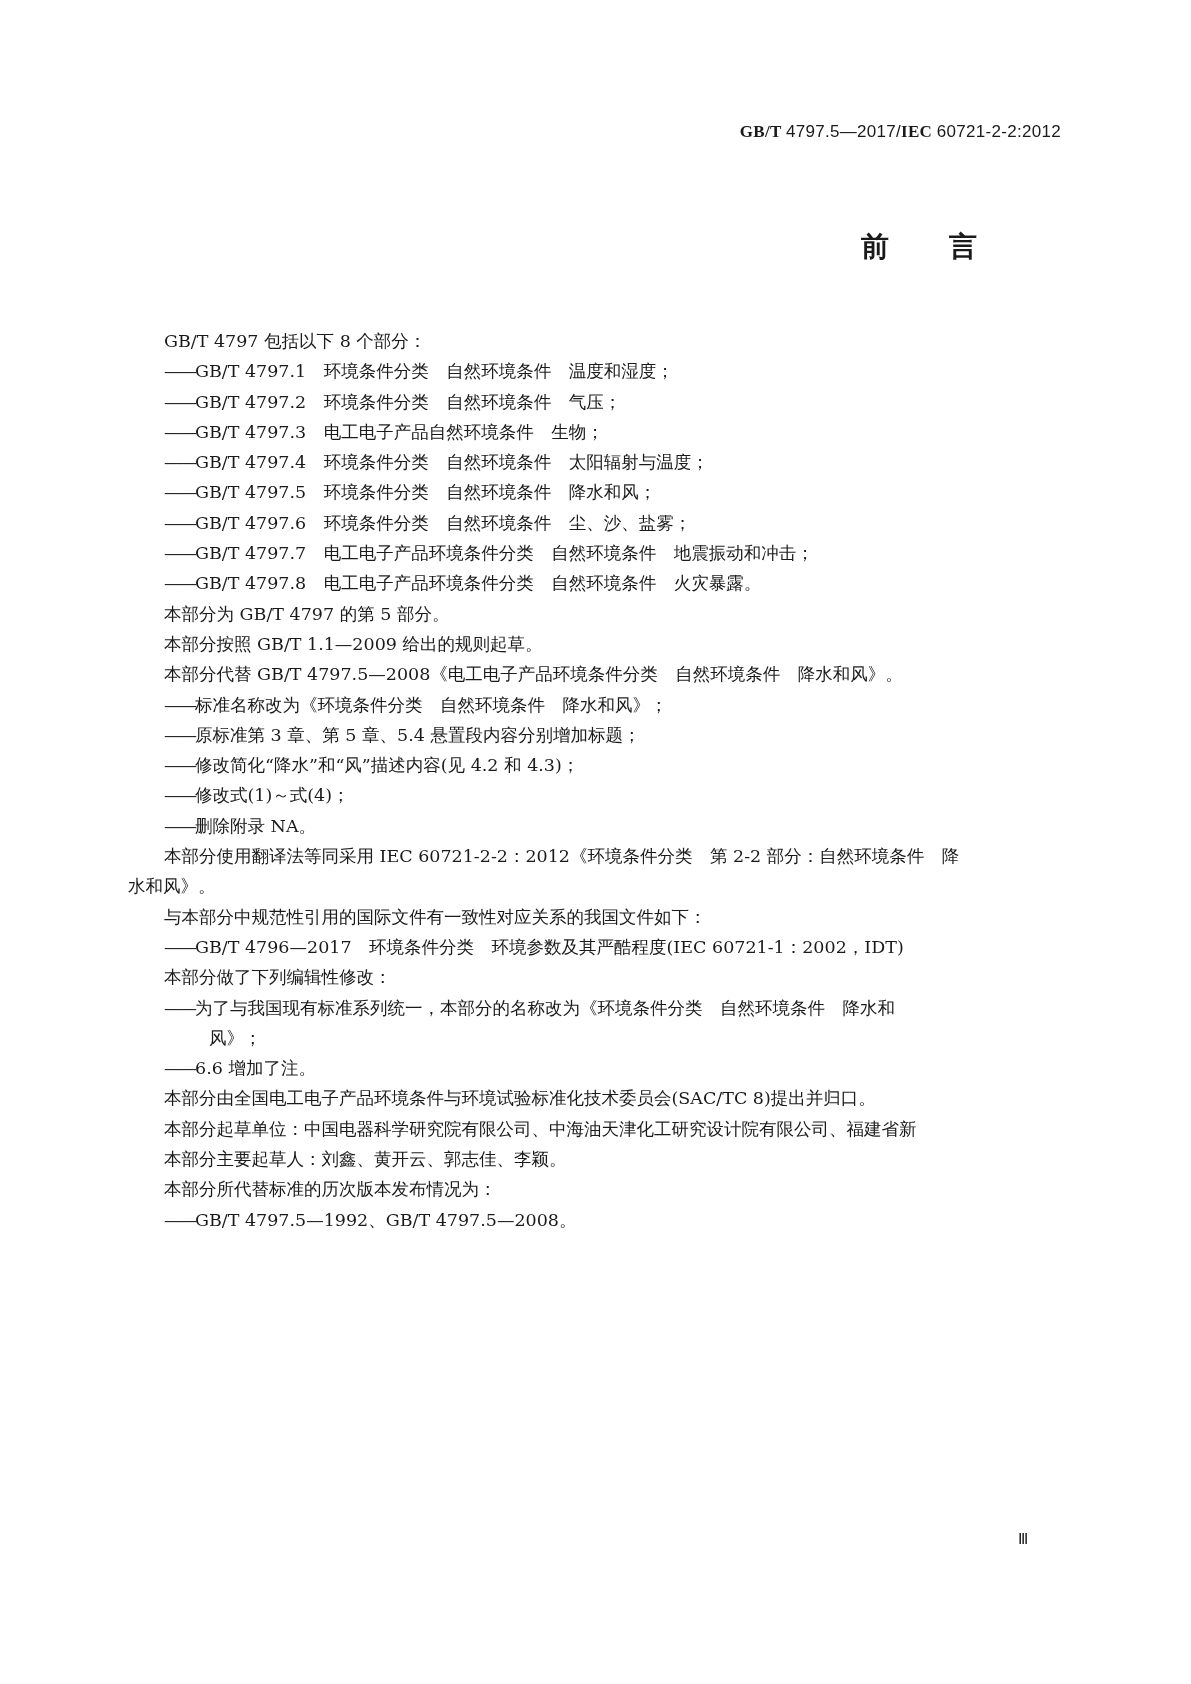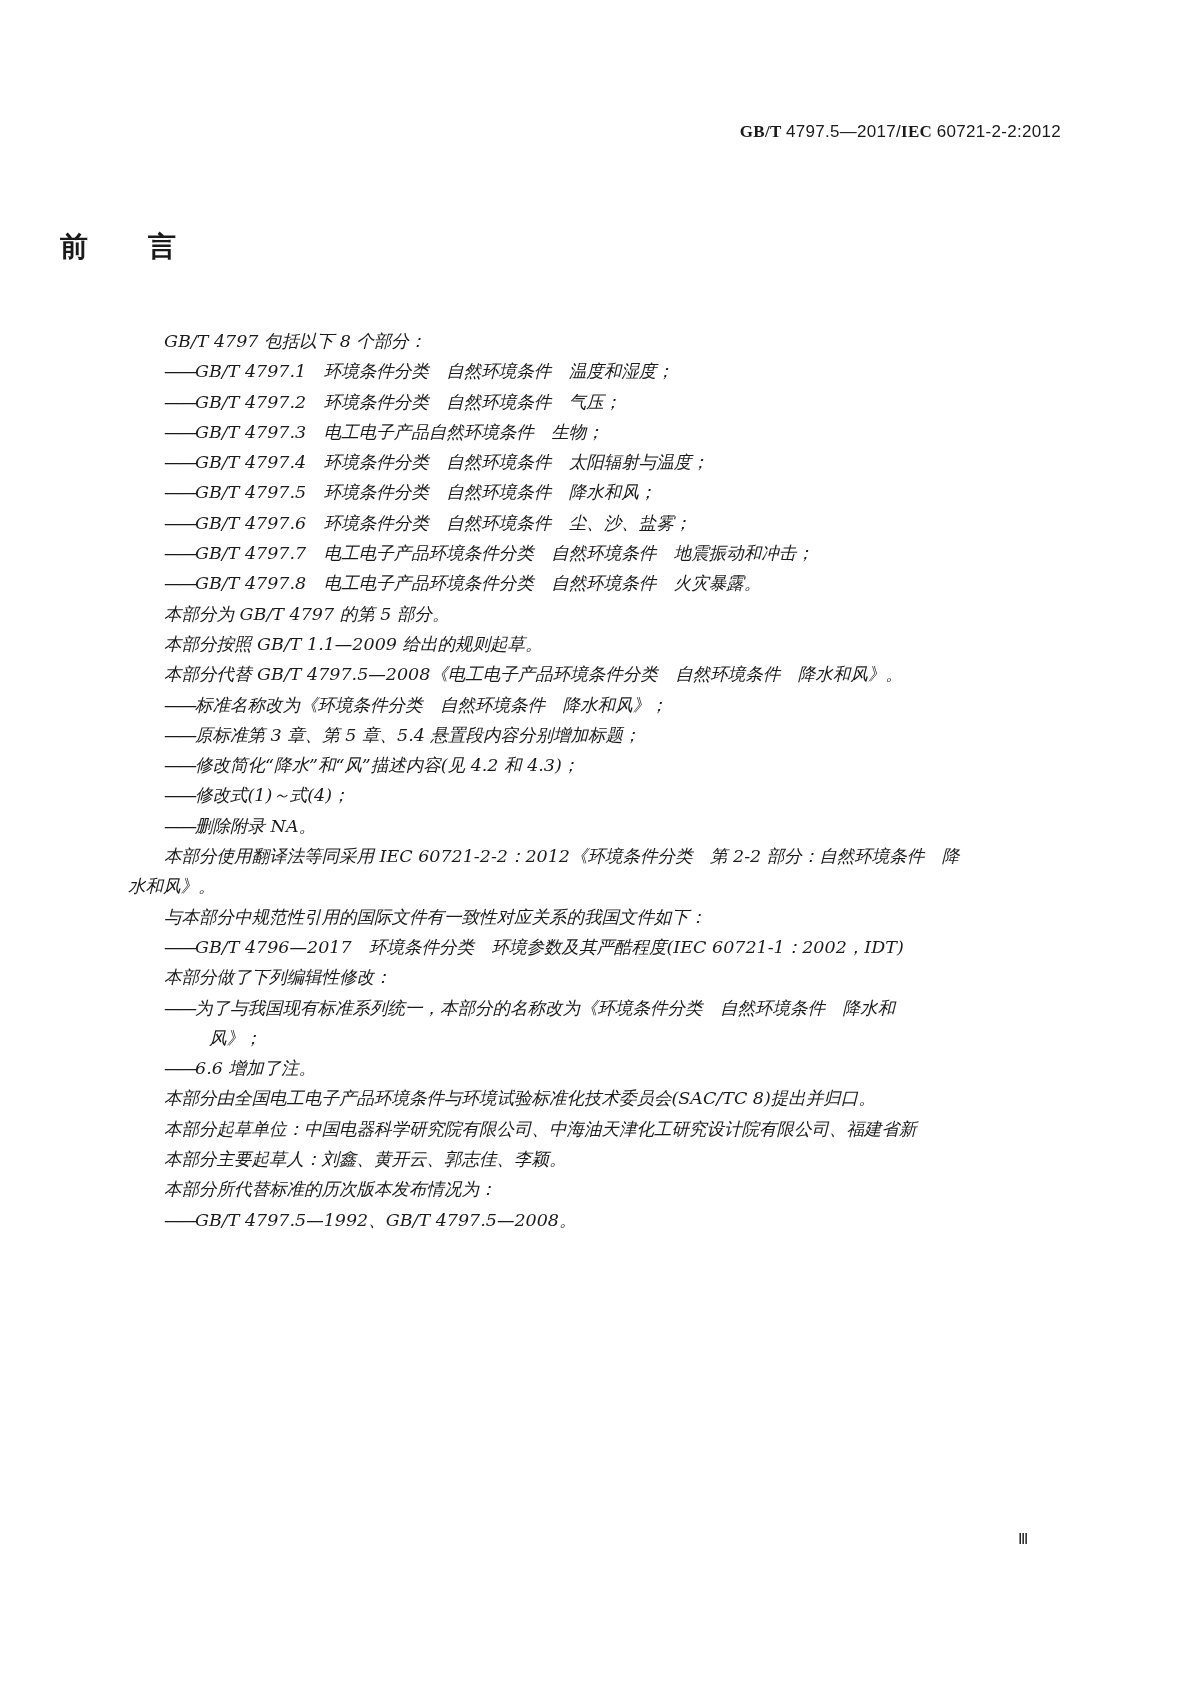--- a/index.html
+++ b/index.html
@@ -8,29 +8,29 @@
     font-family: "DejaVu Serif", "Liberation Serif", serif;
     color: #1a1a1a;
   }
   .header {
     position: absolute; top: 122px; right: 130px;
     font-family: "Liberation Serif", serif; font-size: 17px; font-weight: bold;
     letter-spacing: 0.3px;
   }
   .header .hsans { font-family: "Liberation Sans", sans-serif; font-weight: normal; }
   .title {
-    position: absolute; top: 228px; left: 0; width: 1037px; text-align: left;
+    position: absolute; top: 228px; left: 0; width: 1037px; text-align: right;
     font-family: "DejaVu Sans", sans-serif; font-size: 28px; font-weight: bold;
     letter-spacing: 60px; text-indent: 60px;
   }
   .content {
     position: absolute; top: 326px; left: 128px; width: 935px;
     font-size: 17.5px; line-height: 30.3px;
   }
-  .p { display: block; white-space: nowrap; font-style: italic; }
+  .p { display: block; white-space: nowrap; }
   .indent { padding-left: 36px; }
   .dash { padding-left: 36px; }
   .dash .d { letter-spacing: -2px; }
   .cont2 { padding-left: 81px; }
   .footer-page {
     position: absolute; top: 1530px; left: 1018px;
     font-family: "Liberation Serif", serif; font-size: 15px; letter-spacing: -1px;
   }
 </style>
 </head>

